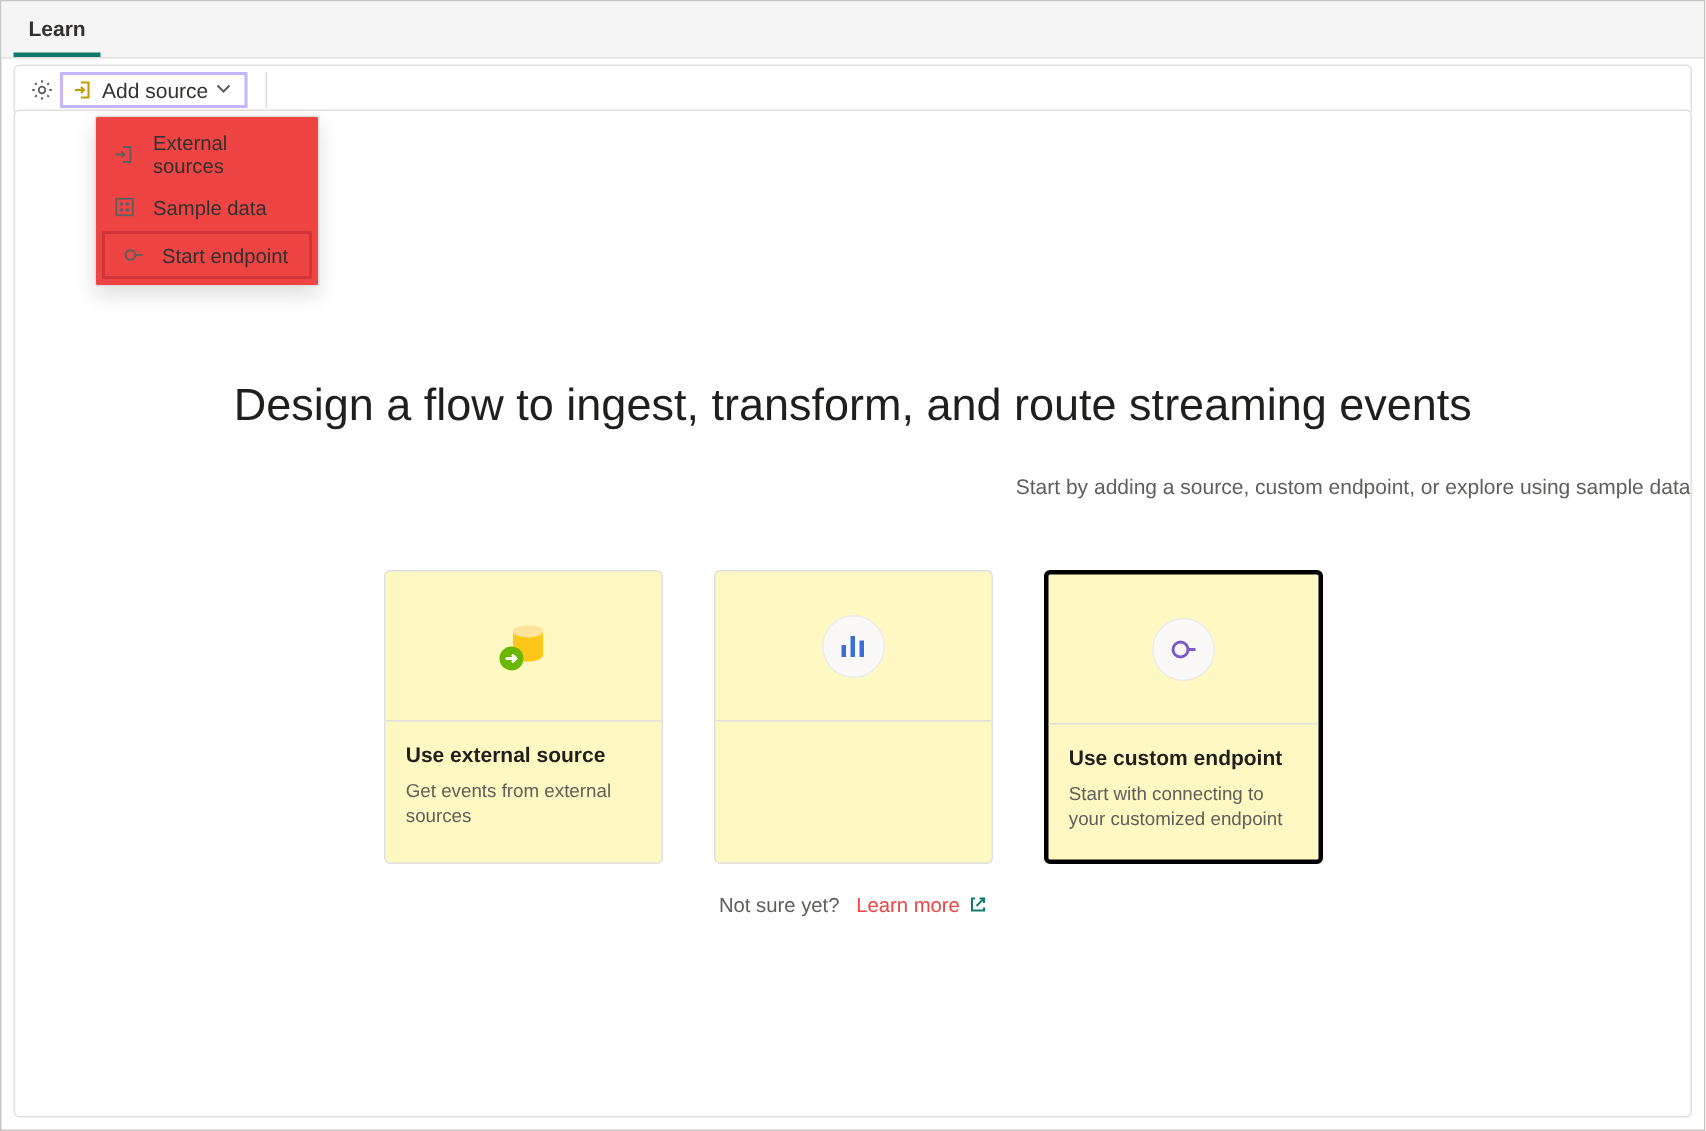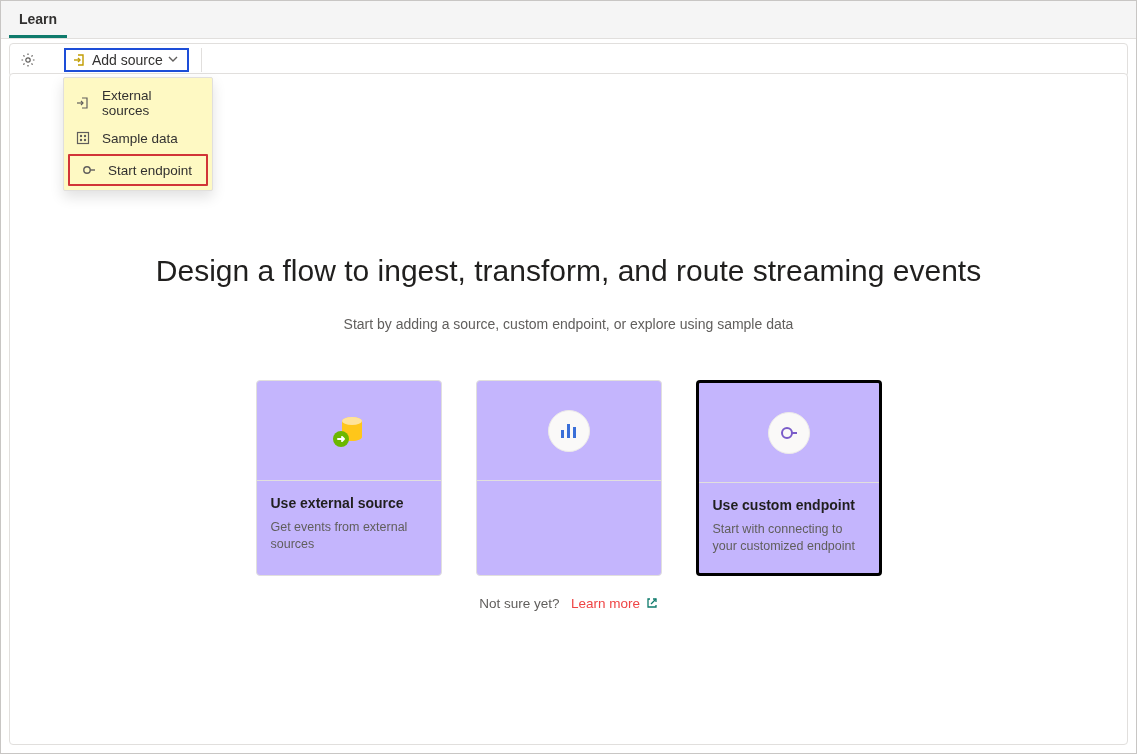--- a/index.html
+++ b/index.html
@@ -48,38 +48,38 @@
   .gear {
     width: 24px; height: 24px;
     display: flex; align-items: center; justify-content: center;
     cursor: pointer;
     color: #605e5c;
   }
   .addsource-btn {
     display: flex;
     align-items: center;
     gap: 4px;
-    border: 2px solid #1d4ed8;
+    border: 2px solid #c4b5fd;
     padding: 2px 8px 2px 6px;
     font-size: 14px;
     cursor: pointer;
-    margin-left: 24px;
+    margin-left: 0;
     background: #fff;
   }
   .addsource-btn .icon { color: #8a8886; display:flex; }
   .divider {
     width: 1px; height: 24px; background: #e1dfdd; margin: 0 12px;
   }
   
   .dropdown {
     position: absolute;
     left: 62px;
     top: 76px;
     width: 150px;
-    background: #fef9c3;
+    background: #ef4444;
     border: 1px solid #e1dfdd;
     box-shadow: 0 6px 14px rgba(0,0,0,0.12);
     border-radius: 2px;
     z-index: 20;
     padding: 4px 0;
   }
   .dropdown-item {
     display: flex;
     align-items: center;
     gap: 10px;
@@ -108,34 +108,35 @@
   }
   .hero h1 {
     font-size: 30px;
     font-weight: 400;
     color: #201f1e;
   }
   .hero p.sub {
     margin-top: 28px;
     font-size: 14px;
     color: #605e5c;
+    text-align: right;
   }
   .cards {
     display: flex;
     justify-content: center;
     gap: 34px;
     margin-top: 48px;
   }
   .card {
     width: 186px;
     border: 1px solid #e1dfdd;
     border-radius: 4px;
     overflow: hidden;
     cursor: pointer;
-    background: #c4b5fd;
+    background: #fef9c3;
     text-align: left;
   }
   .card.hi { border: 3px solid #000000; }
   .card-icon {
     height: 100px;
     display: flex; align-items: center; justify-content: center;
     border-bottom: 1px solid #e1dfdd;
   }
   .card-body {
     padding: 14px 14px 18px 14px;

